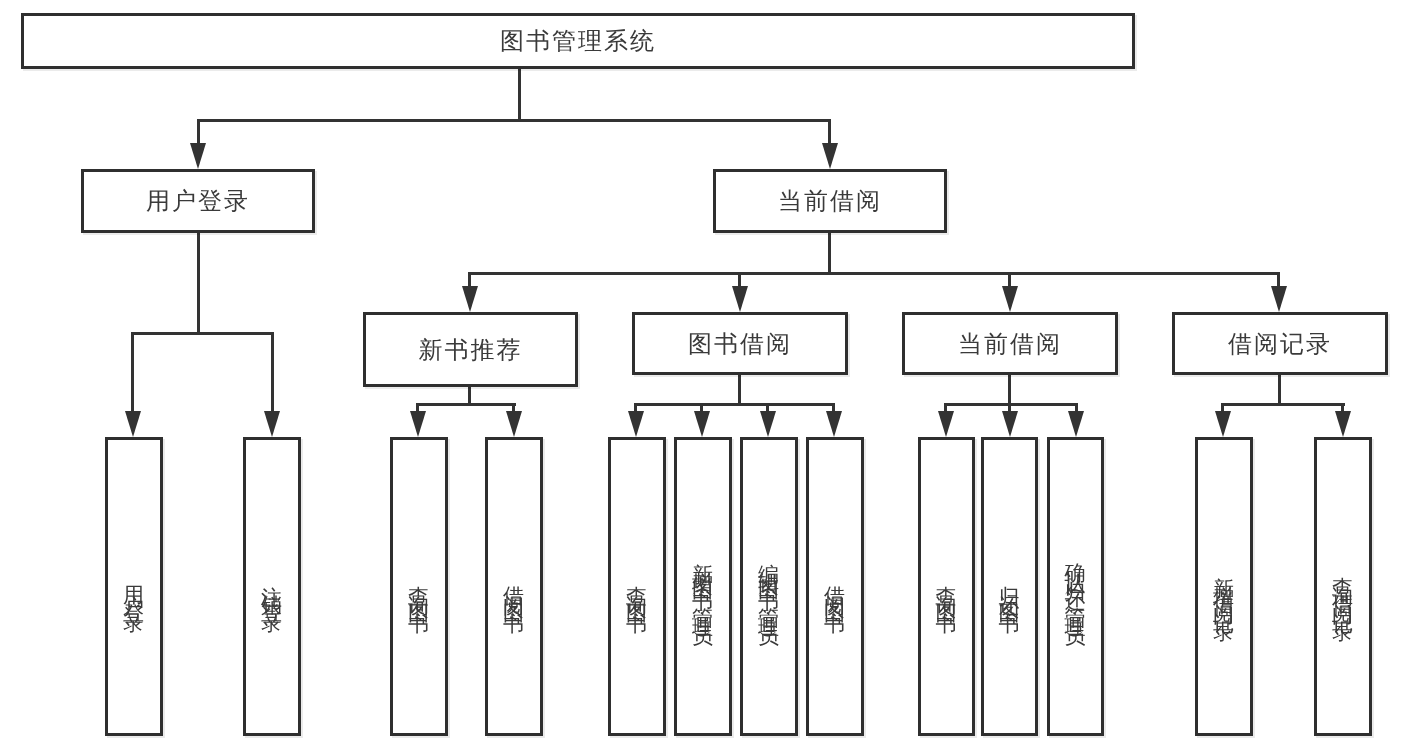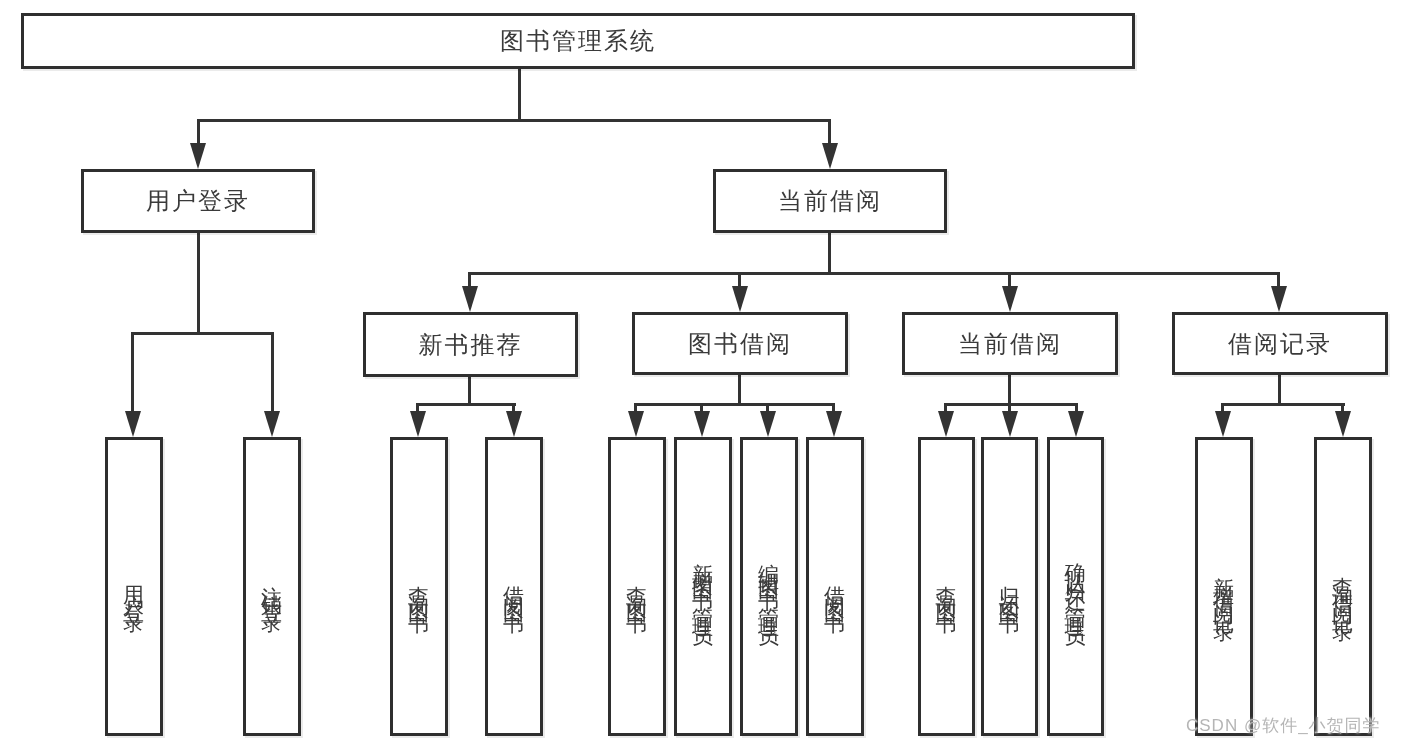--- a/index.html
+++ b/index.html
@@ -18,21 +18,21 @@
   }
   .box.h span{font-size:24px;letter-spacing:2px;white-space:nowrap;}
   .leaf{top:437px;width:58px;height:299px;}
   .leaf span{
     writing-mode:vertical-rl;text-orientation:mixed;
     font-size:21px;letter-spacing:9px;line-height:1;white-space:nowrap;
   }
   .b-root{left:21px;top:13px;width:1114px;height:56px;}
   .b-l2a{left:81px;top:169px;width:234px;height:64px;}
   .b-l2b{left:713px;top:169px;width:234px;height:64px;}
-  .b-l3a{left:363px;top:312px;width:215px;height:65px;}
+  .b-l3a{left:363px;top:312px;width:215px;height:75px;}
   .b-l3b{left:632px;top:312px;width:216px;height:63px;}
   .b-l3c{left:902px;top:312px;width:216px;height:63px;}
   .b-l3d{left:1172px;top:312px;width:216px;height:63px;}
   .ln{position:absolute;background:var(--line,#333333);}
   .arr{
     position:absolute;width:0;height:0;
     border-left:8px solid transparent;border-right:8px solid transparent;
     border-top:26px solid var(--line,#333333);
   }
   .watermark{
@@ -161,15 +161,14 @@
   <div class="box leaf" style="left:1047px;width:57px">
     <span>确认归还（管理员）</span>
   </div>
   <div class="box leaf" style="left:1195px">
     <span>新增借阅记录</span>
   </div>
   <div class="box leaf" style="left:1314px">
     <span>查询借阅记录</span>
   </div>
 
-  <div class="watermark">CSDN @软件_小贺同学</div>
 
 </div>
 
 </body></html>

